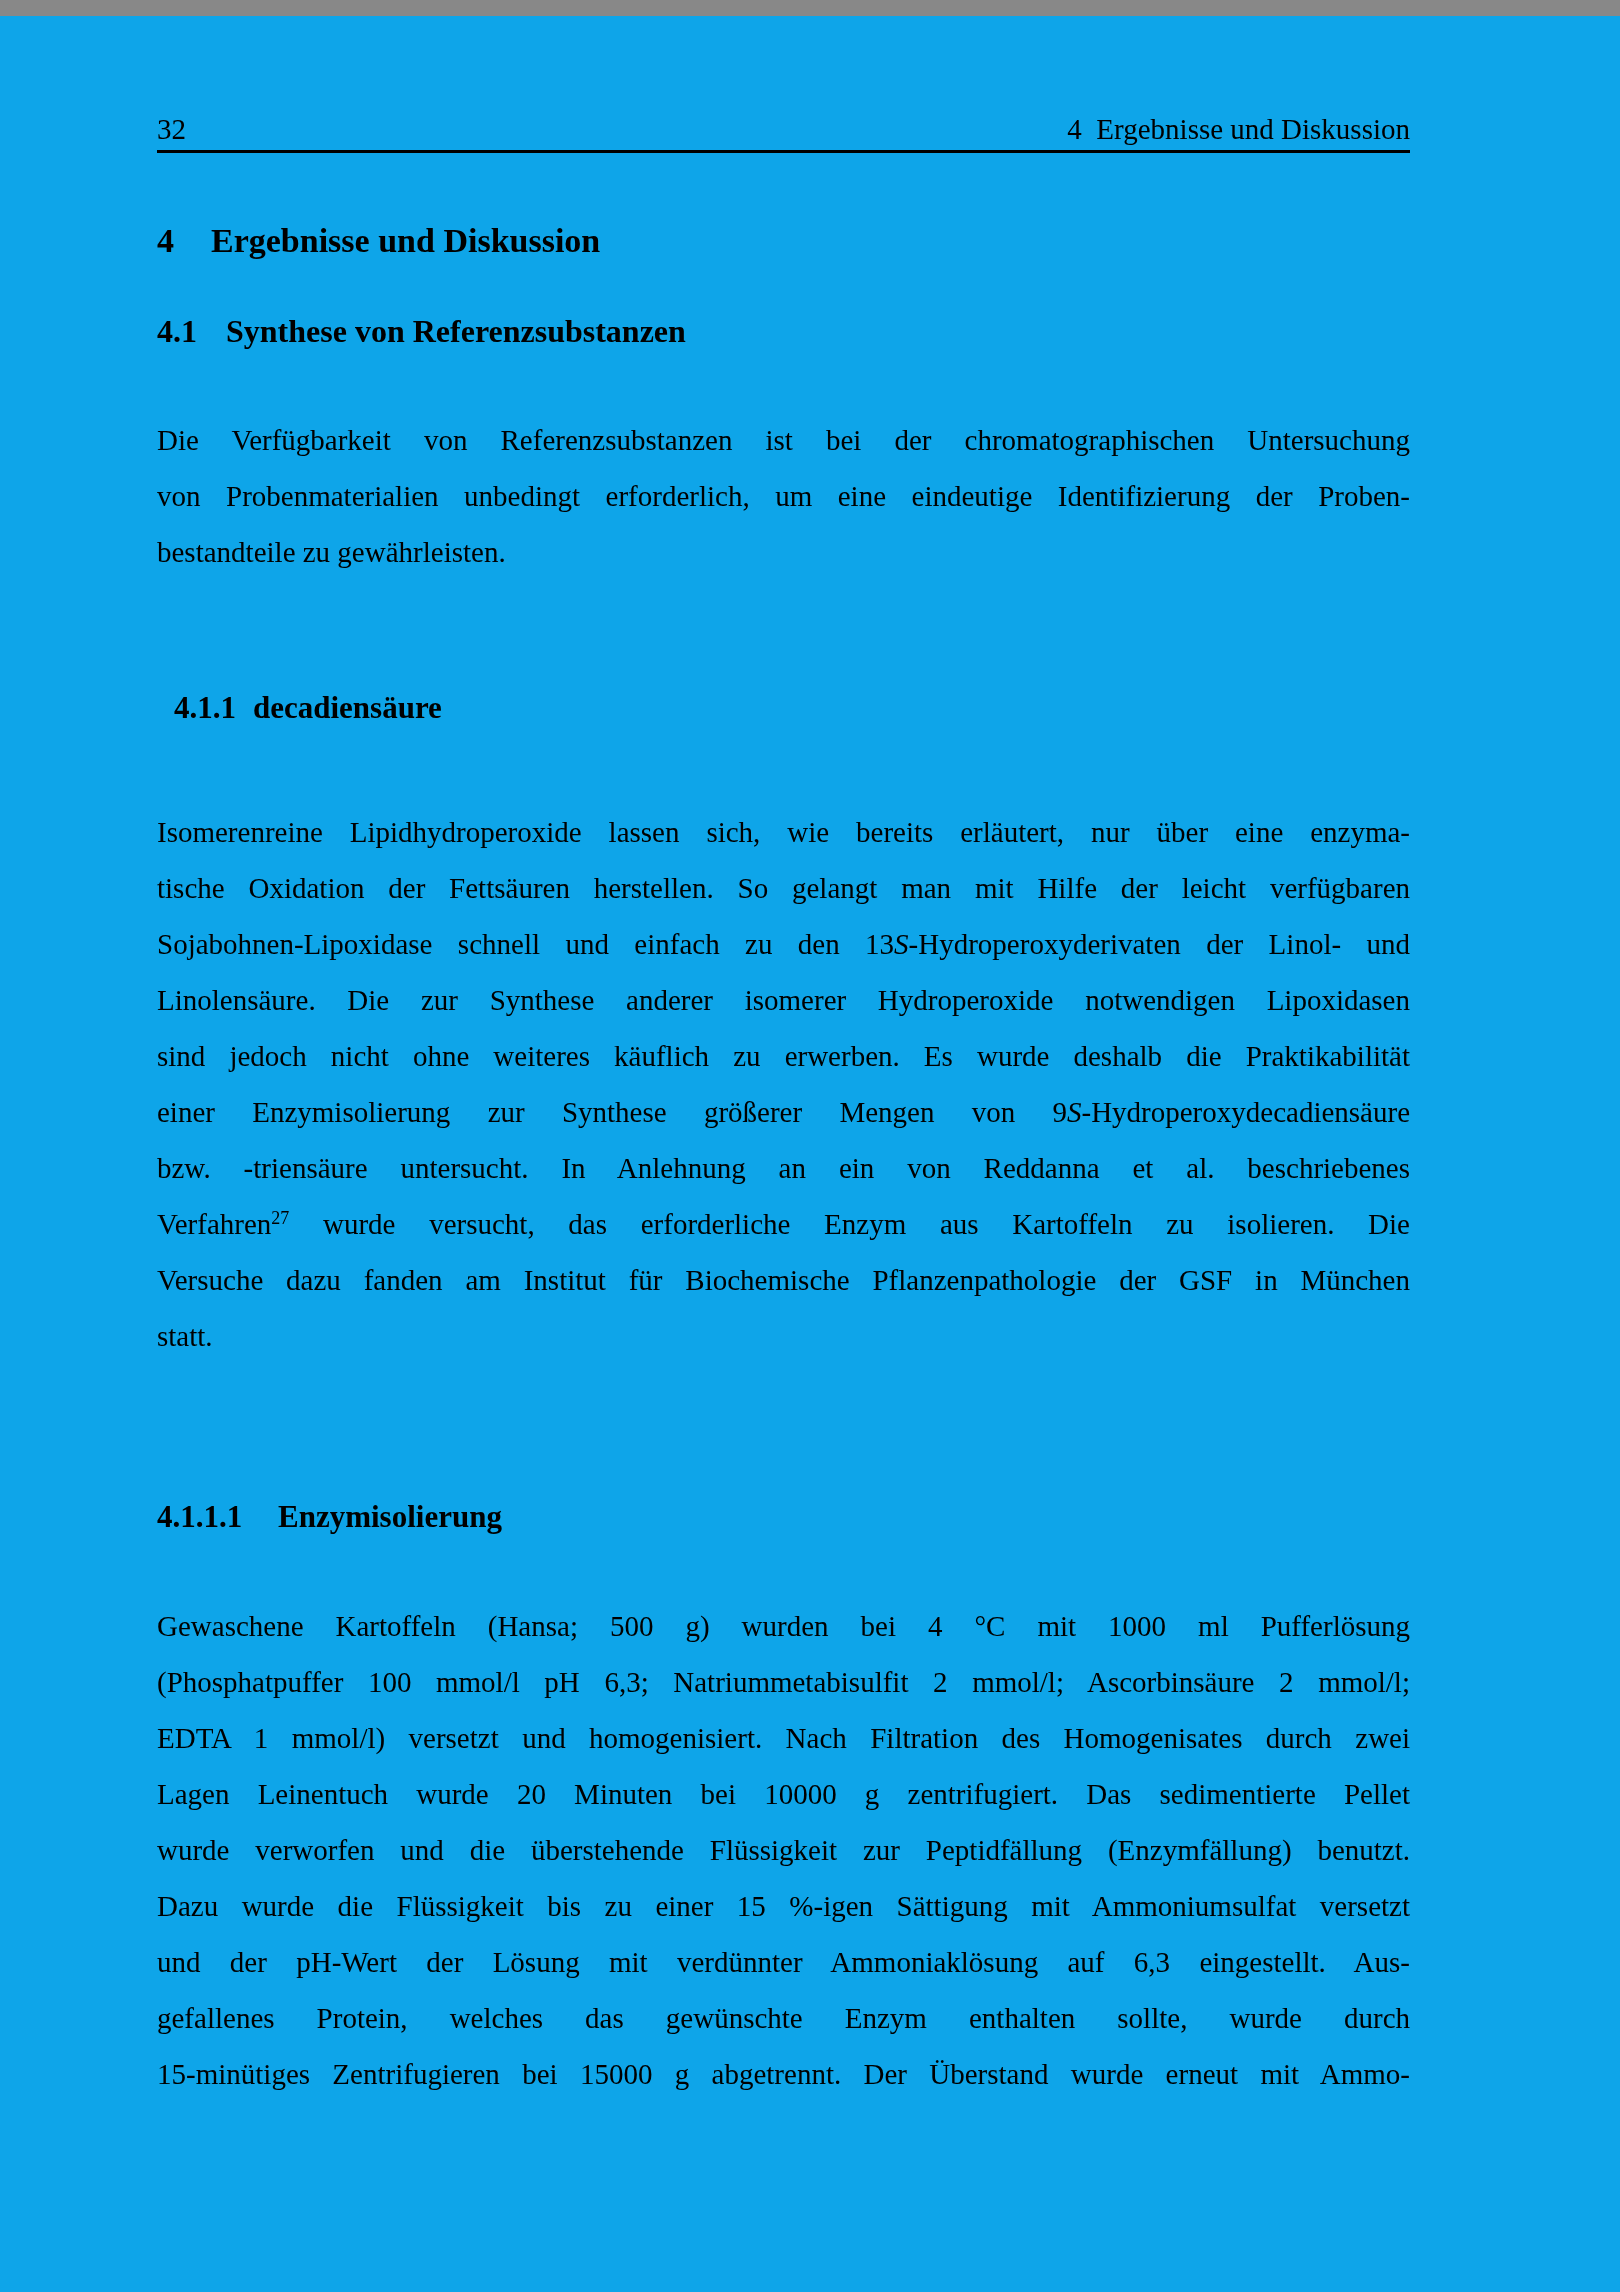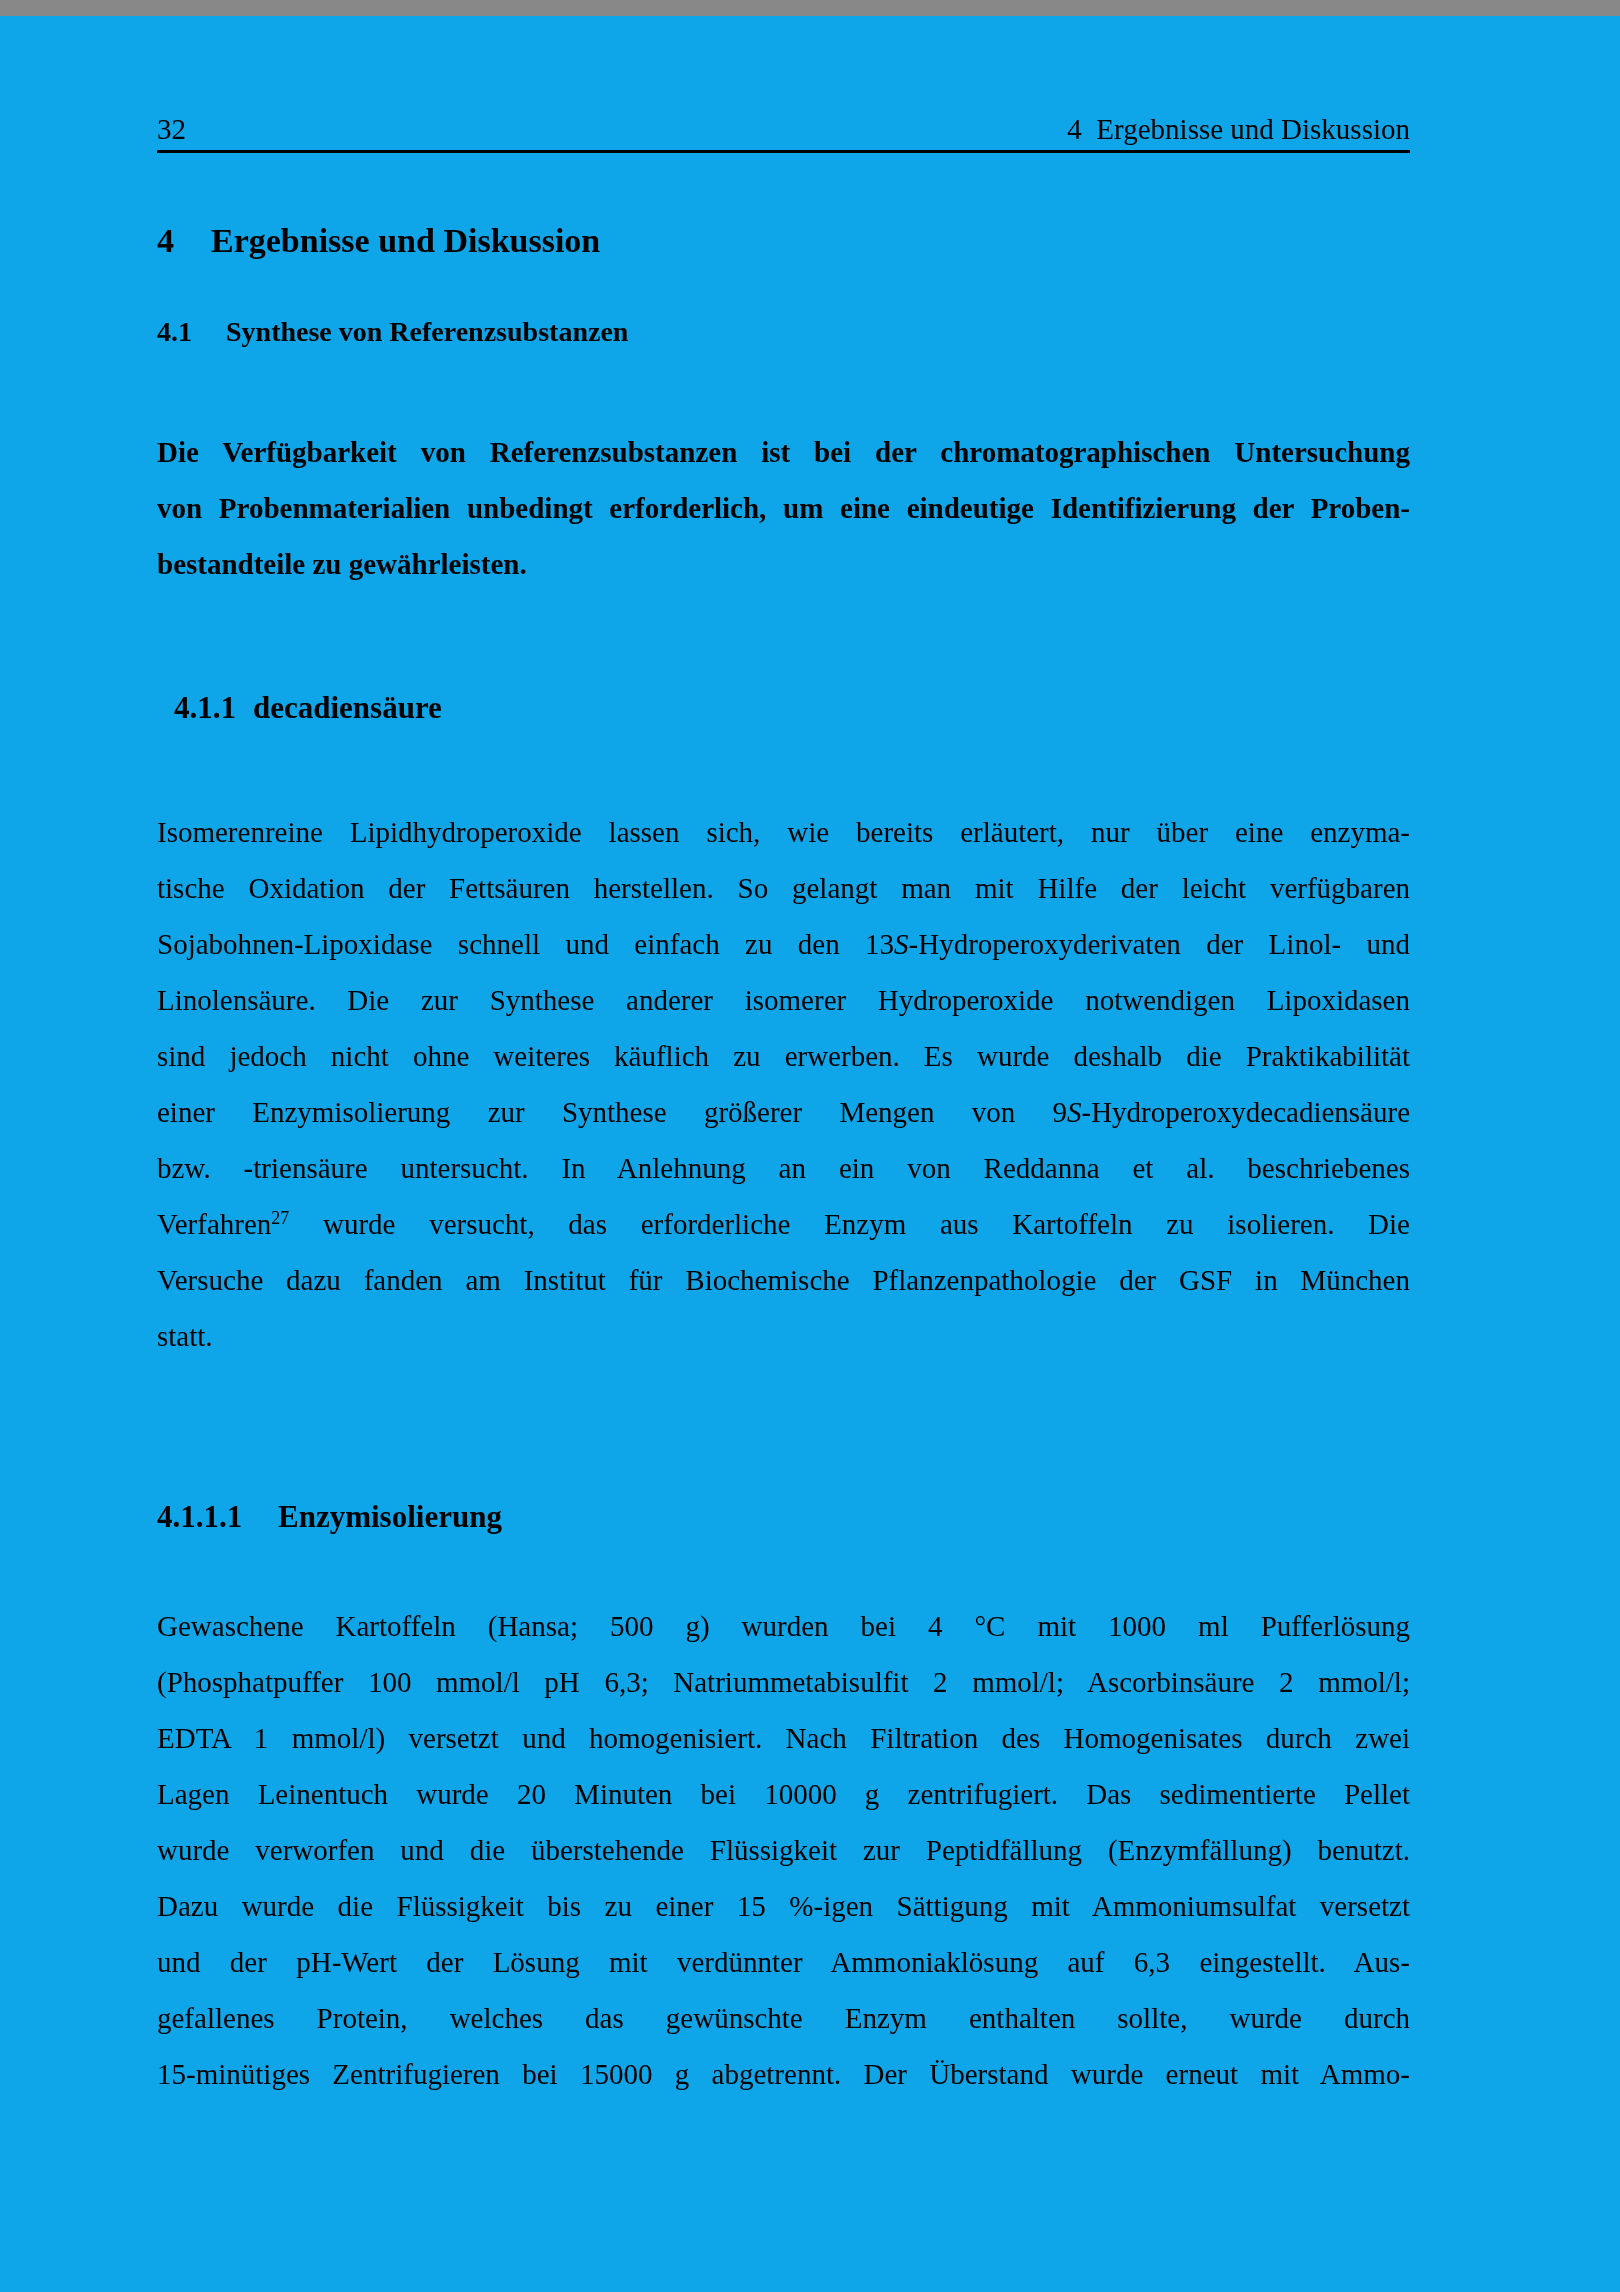--- a/index.html
+++ b/index.html
@@ -27,33 +27,33 @@
   }
   .header-rule {
     top: 134px;
     height: 2.9px;
     background: #000;
   }
 
   
   .heading { display: flex; font-weight: bold; }
   .h1 { top: 201px; font-size: 34px; line-height: 47px; }
-  .h2 { top: 292px; font-size: 28px; line-height: 47px; }
+  .h2 { top: 292px; font-size: 32px; line-height: 47px; }
   .h3 { top: 669px; font-size: 31px; line-height: 46px; }
   .h4 { top: 1478px; font-size: 31px; line-height: 46px; justify-content: space-between; }
   .hnum { flex: 0 0 auto; }
   .h1 .hnum { width: 54px; }
   .h2 .hnum { width: 69px; }
   .h3 .hnum { width: 96px; text-align: center; }
   .h4 .hnum { width: 121px; }
   .htitle { flex: 1 1 auto; }
 
   
   .para { font-size: 29px; line-height: 56px; }
-  .p1 { top: 408px; font-weight: bold; }
+  .p1 { top: 396px; }
   .p2 { top: 788px; }
   .p3 { top: 1582px; }
   .line {
     text-align: justify;
     text-align-last: justify;
     white-space: normal;
   }
   .line.no-just {
     text-align: left;
     text-align-last: left;

